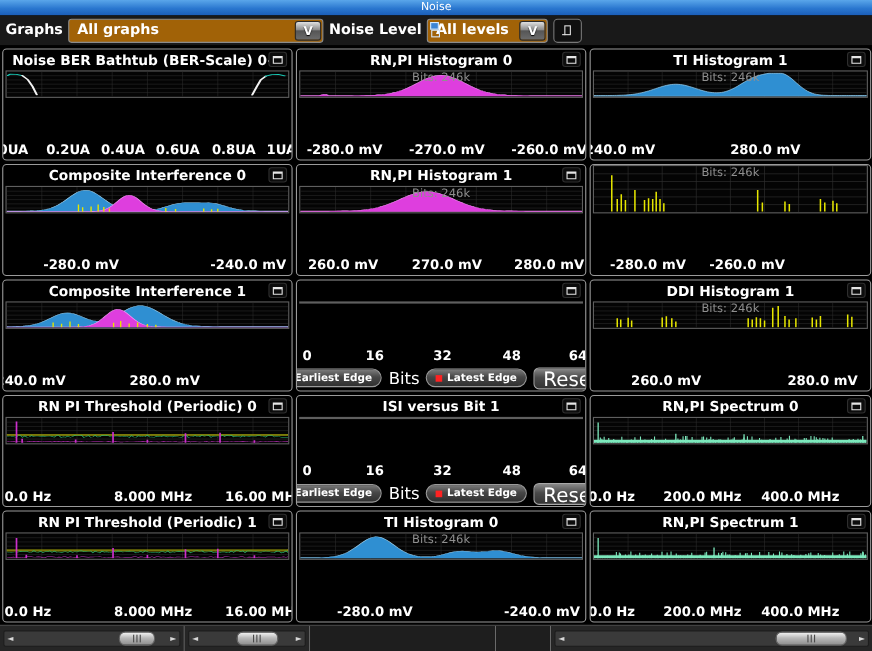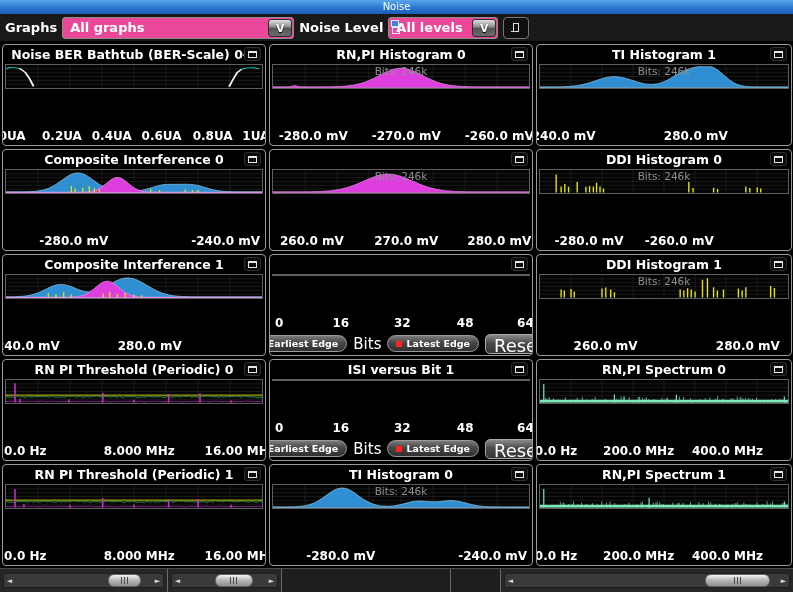--- a/index.html
+++ b/index.html
@@ -13,21 +13,21 @@
   .titlebar .sp { flex:1; }
   .wmin { color:#d7e9fb; font-size:11px; font-weight:bold; margin-right:8px; cursor:default; }
   .wrest { width:9px; height:8px; position:relative; margin-right:2px; }
   .wrest::before { content:""; position:absolute; right:0; top:0; width:6px; height:5px; border:1px solid #d7e9fb; }
   .wrest::after { content:""; position:absolute; left:0; bottom:0; width:6px; height:5px; border:1px solid #d7e9fb; background:#3c85d6; }
 
   
   .toolbar { height:28px; background:#191919; border-bottom:1px solid #000;
     display:flex; align-items:center; padding:0 5px; gap:5px; }
   .tlabel { color:#fff; font-size:13px; font-weight:600; white-space:nowrap; }
-  .combo { display:flex; align-items:center; height:22px; background:#ec4899;
+  .combo { display:flex; align-items:center; height:22px; background:#a16207;
     border:1px solid #8c8c8c; border-radius:3px; }
   .combo .val { color:#fff; font-size:13px; font-weight:600; padding:0 7px; flex:1; white-space:nowrap; }
   .chev { width:24px; height:18px; margin:1px; border-radius:3px; border:1px solid #2a2a2a;
     background:linear-gradient(#e0e0e0,#8a8a8a 45%,#555 50%,#6b6b6b);
     color:#fff; font-size:11px; font-weight:bold; text-align:center; line-height:17px;
     text-shadow:0 1px 1px #000; cursor:default; }
   .combo-graphs { width:232px; } .combo-levels { width:110px; }
   .pinbtn { width:26px; height:22px; background:#101010; border:1px solid #777; border-radius:4px;
     display:flex; align-items:center; justify-content:center; }
   .pinico { width:6px; height:9px; border:1px solid #e0e0e0; position:relative; }
@@ -249,20 +249,21 @@
         </svg>
     </div>
     <div class="xaxis">
         <span style="left: 27%;">-280.0 mV</span>
         <span style="left: 85%;">-240.0 mV</span>
       </div>
   </div>
 
   <div class="panel">
     <div class="ptitle">
+      <span class="pt">RN,PI Histogram 1</span>
       <span class="pmax">
           <span class="pmax-ico"></span>
         </span>
     </div>
     <div class="plot">
       <svg viewBox="0 0 250 56" preserveAspectRatio="none">
           <g stroke="#2e2e2e" stroke-width="0.7">
             <line x1="31.25" y1="0" x2="31.25" y2="56"></line>
             <line x1="62.5" y1="0" x2="62.5" y2="56"></line>
             <line x1="93.75" y1="0" x2="93.75" y2="56"></line>
@@ -281,26 +282,20 @@
       <span class="bits">Bits: 246k</span>
     </div>
     <div class="xaxis">
         <span style="left: 16%;">260.0 mV</span>
         <span style="left: 52%;">270.0 mV</span>
         <span style="left: 87.5%;">280.0 mV</span>
       </div>
   </div>
 
   <div class="panel">
-    <div class="ptitle">
-      <span class="pt">DDI Histogram 0</span>
-      <span class="pmax">
-          <span class="pmax-ico"></span>
-        </span>
-    </div>
     <div class="plot">
       <svg viewBox="0 0 250 56" preserveAspectRatio="none">
           <g stroke="#2e2e2e" stroke-width="0.7">
             <line x1="31.25" y1="0" x2="31.25" y2="56"></line>
             <line x1="62.5" y1="0" x2="62.5" y2="56"></line>
             <line x1="93.75" y1="0" x2="93.75" y2="56"></line>
             <line x1="125" y1="0" x2="125" y2="56"></line>
             <line x1="156.25" y1="0" x2="156.25" y2="56"></line>
             <line x1="187.5" y1="0" x2="187.5" y2="56"></line>
             <line x1="218.75" y1="0" x2="218.75" y2="56"></line>

